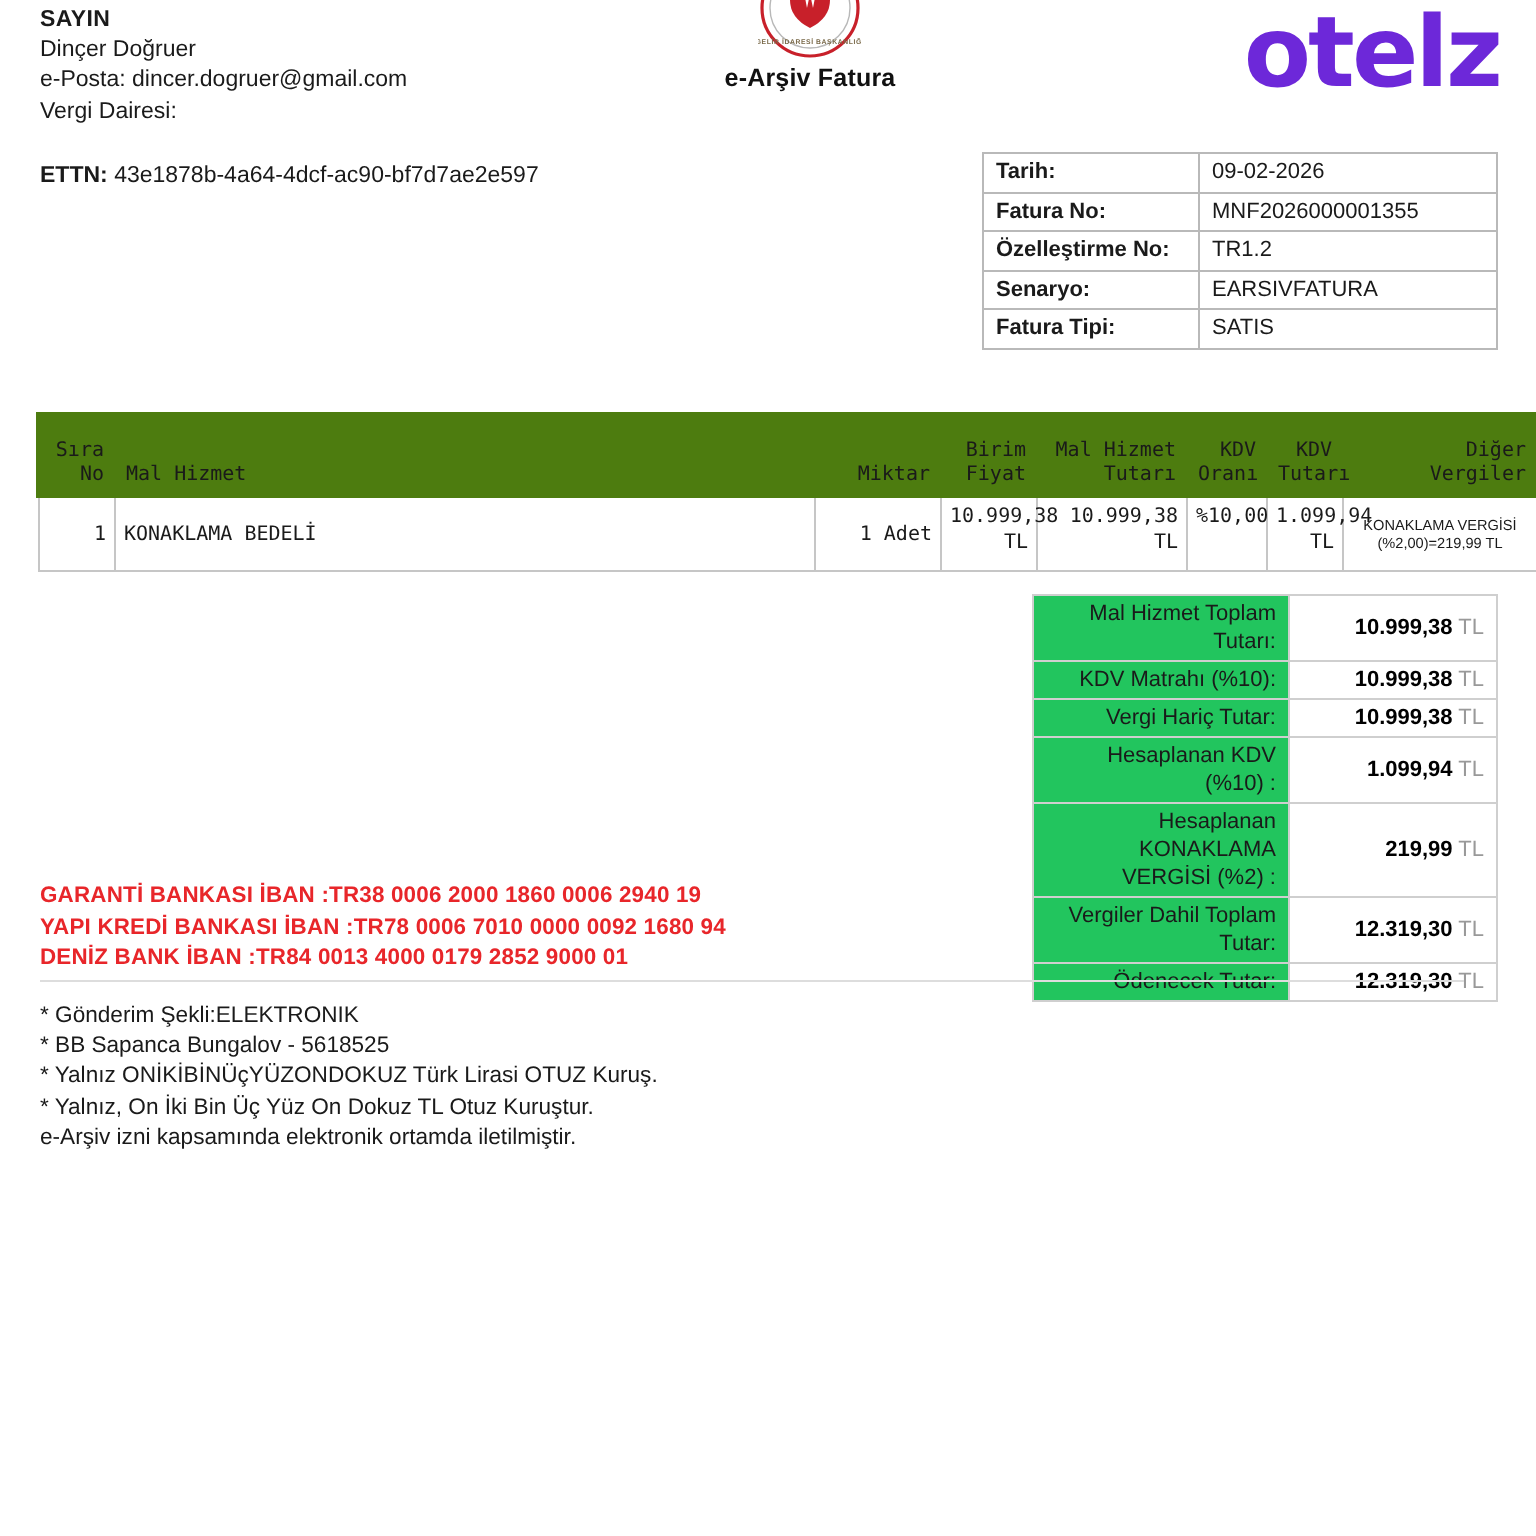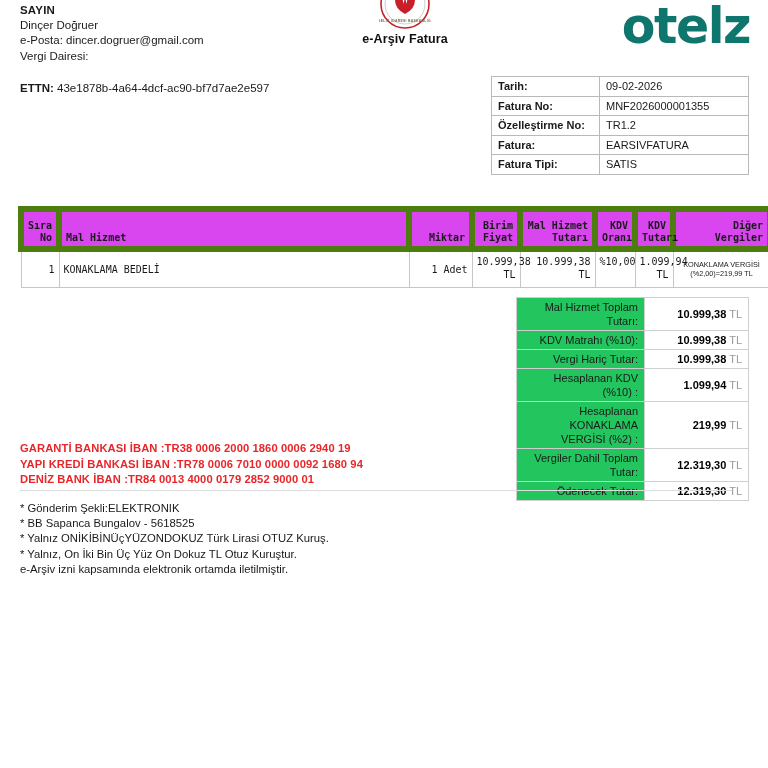--- a/index.html
+++ b/index.html
@@ -106,23 +106,23 @@
   .items-table {
     position: absolute;
     left: 18px;
     top: 206px;
     width: 731px;
     font-family: "DejaVu Sans Mono", monospace;
     font-size: 10px;
     table-layout: fixed;
   }
   .items-table th {
-    background: #d946ef;
-    border: 6px solid #4d7c0f;
-    font-weight: bold;
+    background: #4d7c0f;
+    border: 3px solid #4d7c0f;
+    font-weight: normal;
     padding: 2px 4px;
     vertical-align: bottom;
     text-align: right;
     line-height: 12px;
     height: 40px;
   }
   .items-table th.left { text-align: left; vertical-align: bottom; }
   .items-table td {
     border: 1px solid #c6c6c6;
     border-top: none;
@@ -233,39 +233,39 @@
         <circle cx="26" cy="26" r="24" fill="#ffffff" stroke="#c8202a" stroke-width="1.6"></circle>
         <circle cx="26" cy="26" r="20" fill="#ffffff" stroke="#b8b8b8" stroke-width="0.7"></circle>
         <path d="M16 6 L36 6 L36 22 Q36 31 26 36 Q16 31 16 22 Z" fill="#c8202a"></path>
         <path d="M22 13 L24.5 26 L26 19 L27.5 26 L30 13 Z" fill="#ffffff"></path>
         <text x="26" y="44" font-size="3.4" fill="#7a6a4a" text-anchor="middle" font-family="Liberation Sans, sans-serif" font-weight="bold" letter-spacing="0.3">GELİR İDARESİ BAŞKANLIĞI</text>
       </svg>
     </div>
     <div class="earsiv-label">e-Arşiv Fatura</div>
   </div>
 
-  <div class="brand" style="color: #0f766e; margin-left: 20px;">otelz</div>
+  <div class="brand" style="color: #6d28d9; margin-left: 20px;">otelz</div>
 </div>
 
 <table class="meta-table">
   <tbody>
     <tr>
       <td class="k">Tarih:</td>
       <td class="v">09-02-2026</td>
     </tr>
     <tr>
       <td class="k">Fatura No:</td>
       <td class="v">MNF2026000001355</td>
     </tr>
     <tr>
       <td class="k">Özelleştirme No:</td>
       <td class="v">TR1.2</td>
     </tr>
     <tr>
-      <td class="k">Fatura:</td>
+      <td class="k">Senaryo:</td>
       <td class="v">EARSIVFATURA</td>
     </tr>
     <tr>
       <td class="k">Fatura Tipi:</td>
       <td class="v">SATIS</td>
     </tr>
   </tbody>
 </table>
 
 <table class="items-table">

